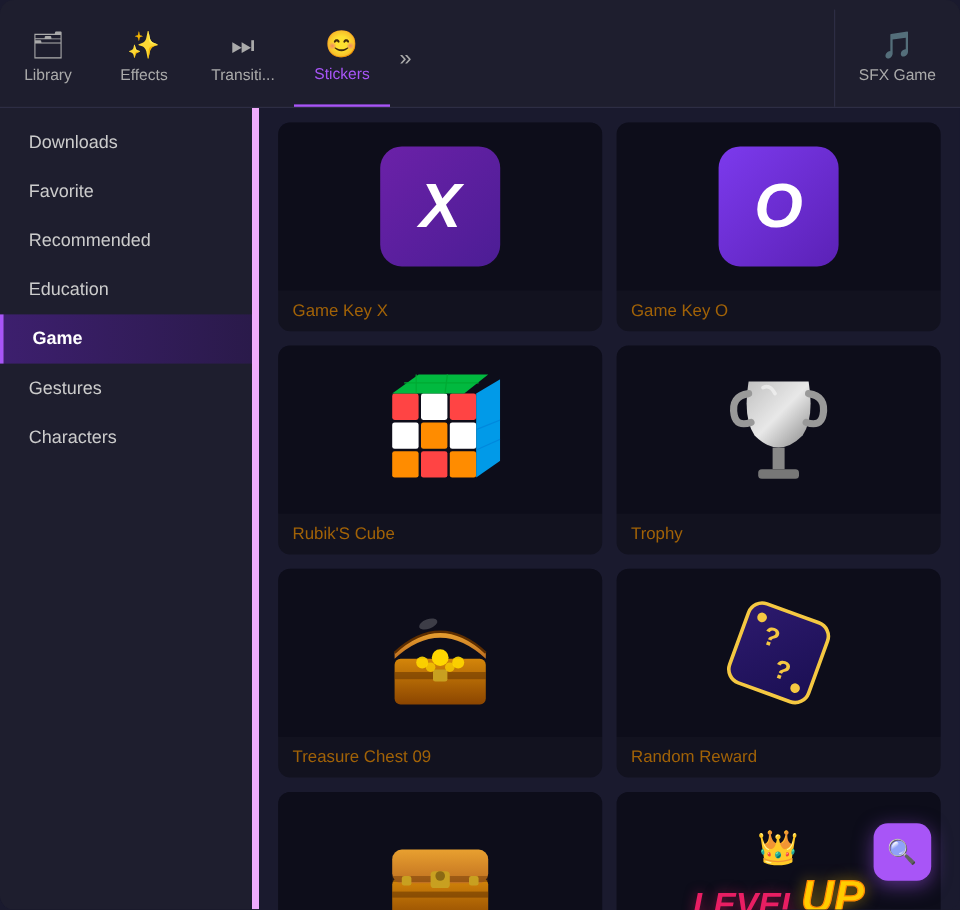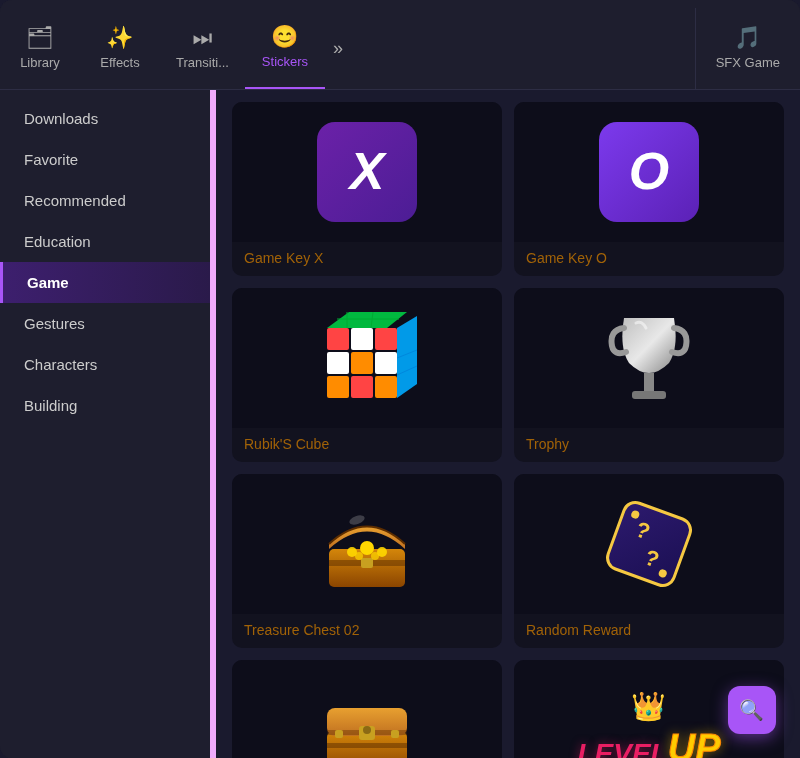--- a/index.html
+++ b/index.html
@@ -246,23 +246,20 @@
       </div>
       <div class="sidebar-item active">
         <span>Game</span>
       </div>
       <div class="sidebar-item">
         <span>Gestures</span>
       </div>
       <div class="sidebar-item">
         <span>Characters</span>
       </div>
-      <div class="sidebar-item">
-        <span>Building</span>
-      </div>
     </div>
 
     <div class="grid-area" style="position:relative;">
       <div class="sticker-grid">
 
         <div class="sticker-card">
           <div class="sticker-image">
             <svg width="110" height="110" viewBox="0 0 110 110">
               <defs>
                 <linearGradient id="gkx-bg" x1="0%" y1="0%" x2="100%" y2="100%">
@@ -381,21 +378,21 @@
 
               <circle cx="35" cy="58" r="5" fill="#ffd700" opacity="0.9"></circle>
               <circle cx="50" cy="54" r="7" fill="#ffd700"></circle>
               <circle cx="65" cy="58" r="5" fill="#ffd700" opacity="0.9"></circle>
               <circle cx="42" cy="62" r="4" fill="#ffd700" opacity="0.7"></circle>
               <circle cx="58" cy="62" r="4" fill="#ffd700" opacity="0.7"></circle>
 
               <ellipse cx="40" cy="26" rx="8" ry="4" fill="rgba(255,255,255,0.2)" transform="rotate(-20, 40, 26)"></ellipse>
             </svg>
           </div>
-          <div class="sticker-label">Treasure Chest 02</div>
+          <div class="sticker-label">Treasure Chest 09</div>
         </div>
 
         <div class="sticker-card">
           <div class="sticker-image">
             <svg width="100" height="100" viewBox="0 0 100 100">
               <defs>
                 <linearGradient id="dice-face1" x1="0%" y1="0%" x2="100%" y2="100%">
                   <stop offset="0%" style="stop-color:#2d1a6e"></stop>
                   <stop offset="100%" style="stop-color:#1a0f52"></stop>
                 </linearGradient>

